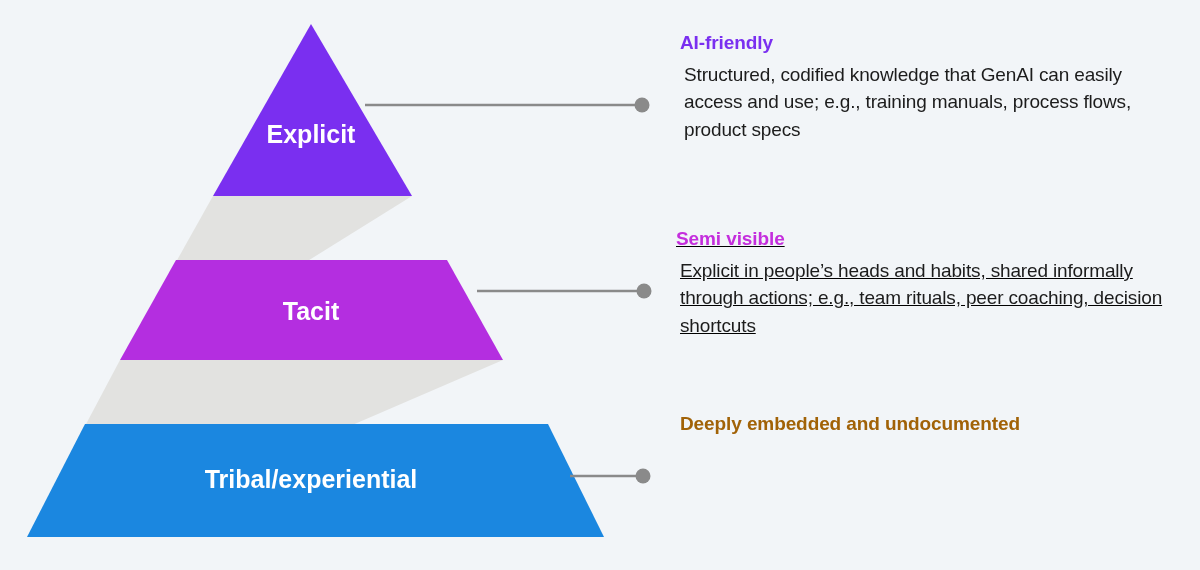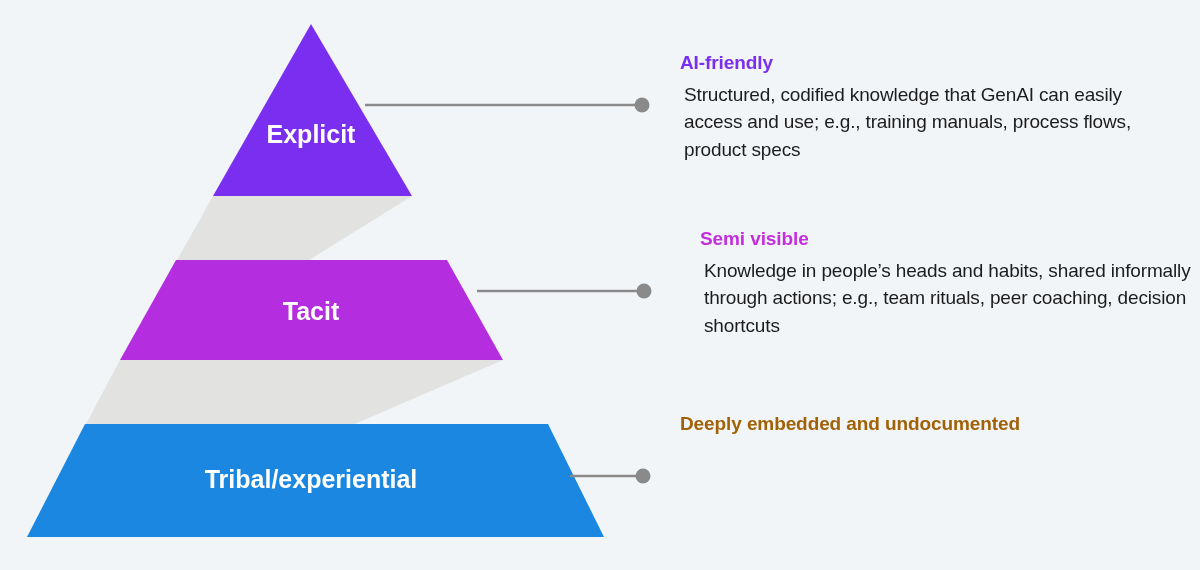--- a/index.html
+++ b/index.html
@@ -46,22 +46,22 @@
     line-height: 1.2;
     letter-spacing: -0.1px;
   }
   .callout-body {
     font-size: 19px;
     color: #1c1c1c;
     margin: 4px;
     line-height: 1.45;
     letter-spacing: -0.15px;
   }
-  #callout-1 { left: 680px; top: 52px; }
-  #callout-2 { left: 700px; top: 228px; }
+  #callout-1 { left: 680px; top: 32px; }
+  #callout-2 { left: 676px; top: 228px; text-decoration: underline; }
   #callout-3 { left: 680px; top: 413px; }
 </style>
 </head>
 <body style="background: rgb(242, 245, 248);">
 
 <div id="stage">
 
   <svg id="pyramid-svg" viewBox="0 0 1200 570">
 
     <polygon points="213,196 412,196 306,262 176,262" fill="#e2e2e0"></polygon>
@@ -94,20 +94,20 @@
     </g>
   </svg>
 
   <div class="callout" id="callout-1">
     <p class="callout-title" style="color: rgb(122, 47, 240);">AI-friendly</p>
     <p class="callout-body">Structured, codified knowledge that GenAI can easily access and use; e.g., training manuals, process flows, product specs</p>
   </div>
 
   <div class="callout" id="callout-2">
     <p class="callout-title" style="color: rgb(196, 46, 221);">Semi visible</p>
-    <p class="callout-body">Knowledge in people’s heads and habits, shared informally through actions; e.g., team rituals, peer coaching, decision shortcuts</p>
+    <p class="callout-body">Explicit in people’s heads and habits, shared informally through actions; e.g., team rituals, peer coaching, decision shortcuts</p>
   </div>
 
   <div class="callout" id="callout-3">
     <p class="callout-title" style="color: #a16207;">Deeply embedded and undocumented</p>
   </div>
 
 </div>
 
 </body></html>

